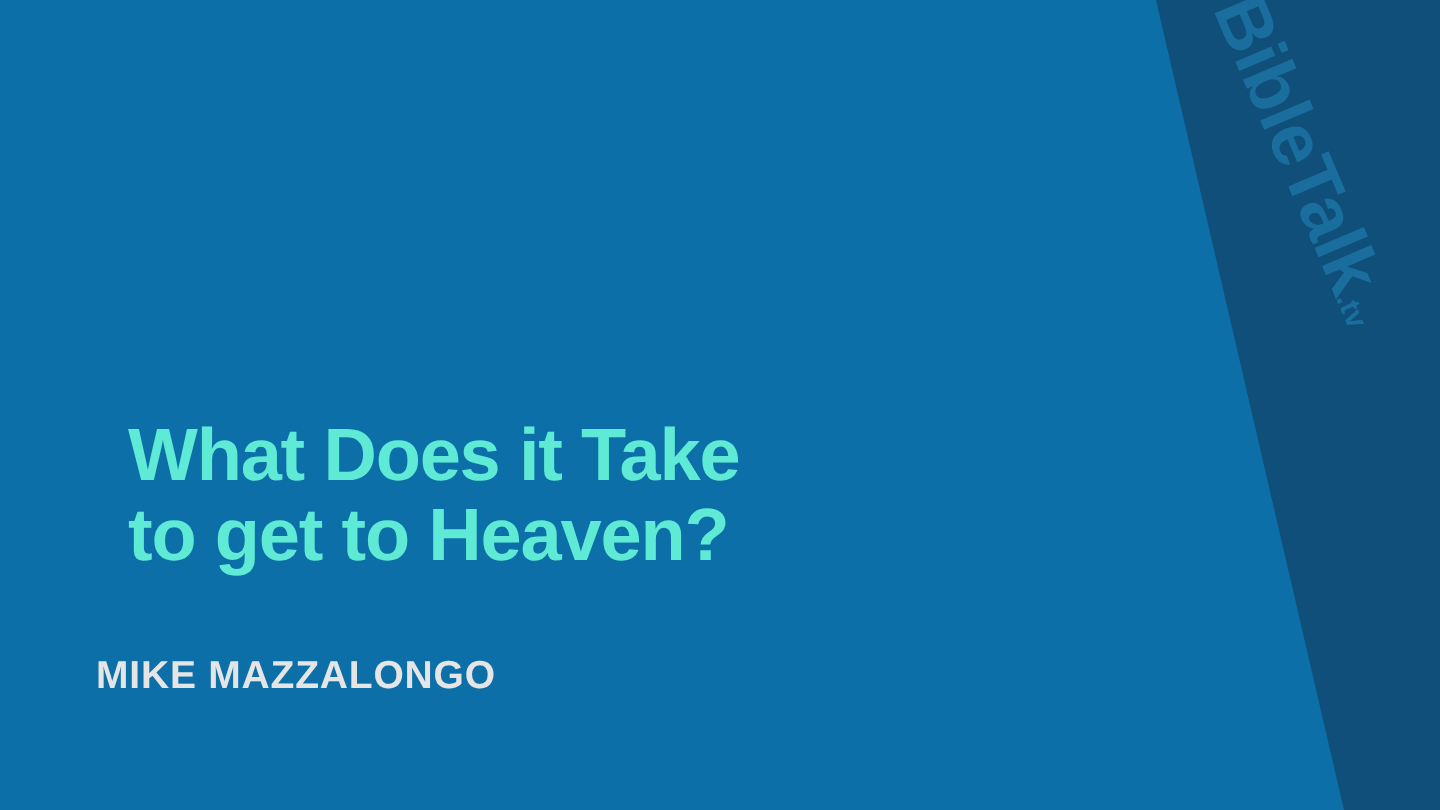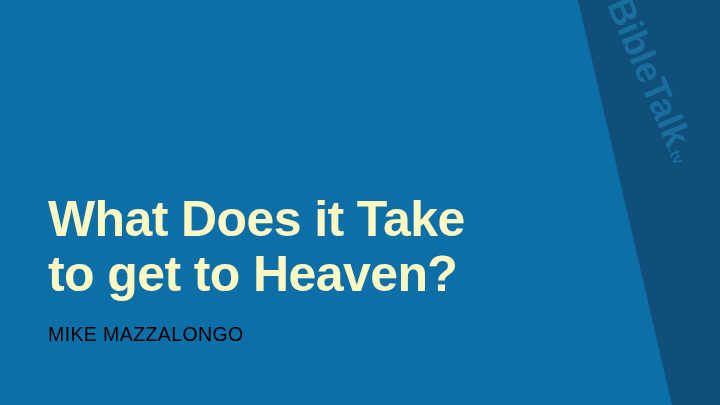--- a/index.html
+++ b/index.html
@@ -52,32 +52,32 @@
   }
 
   
   .text-block {
     position: absolute;
     left: 48px;
     top: 192px;
     width: 600px;
   }
   .slide-title {
-    color: #fef9c3;
-    font-size: 50px;
+    color: #5eead4;
+    font-size: 37px;
     font-weight: 700;
     line-height: 1.09;
     letter-spacing: -0.6px;
-    margin: 0;
+    margin: 16px;
     white-space: pre-line;
   }
   .slide-subtitle {
-    color: #000000;
+    color: #e5e5e5;
     font-size: 19.5px;
-    font-weight: 400;
+    font-weight: 700;
     letter-spacing: 0.4px;
     margin: 0;
     padding-top: 22px;
   }
 </style>
 </head>
 <body>
 
 <div id="slide">
 

